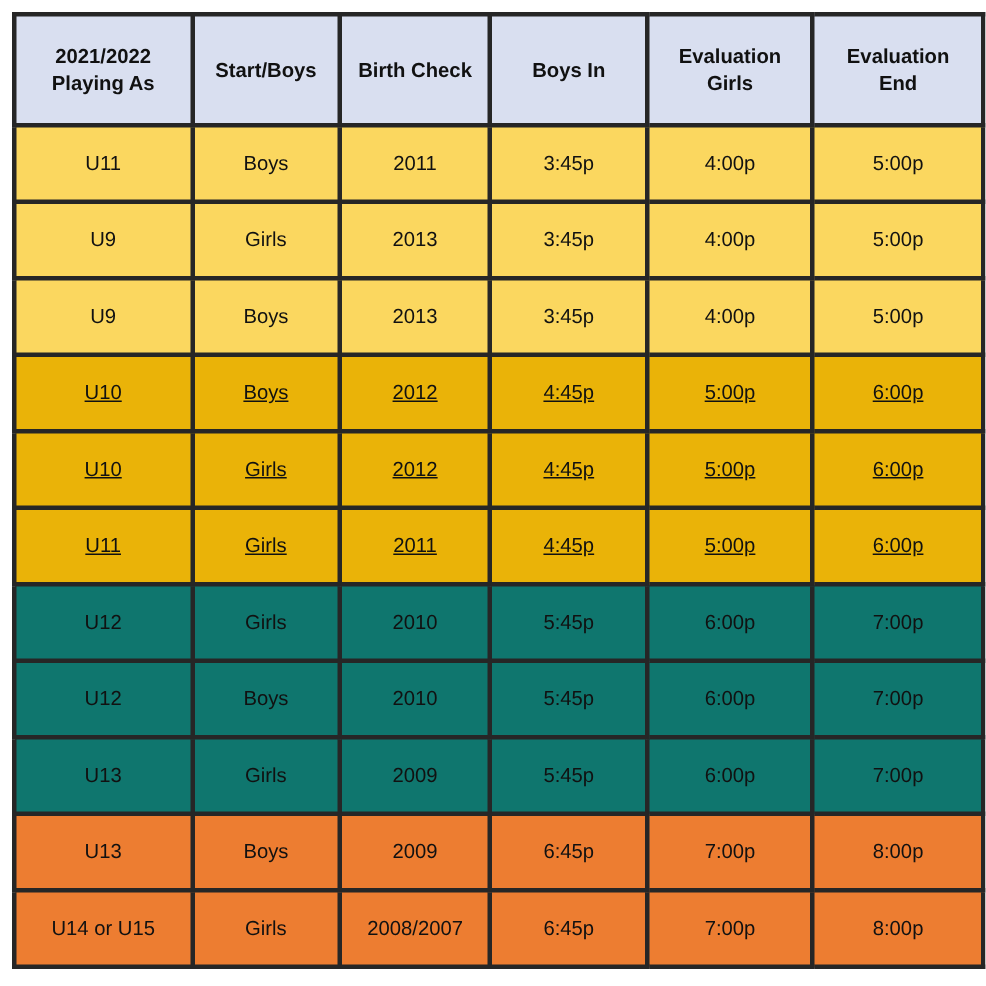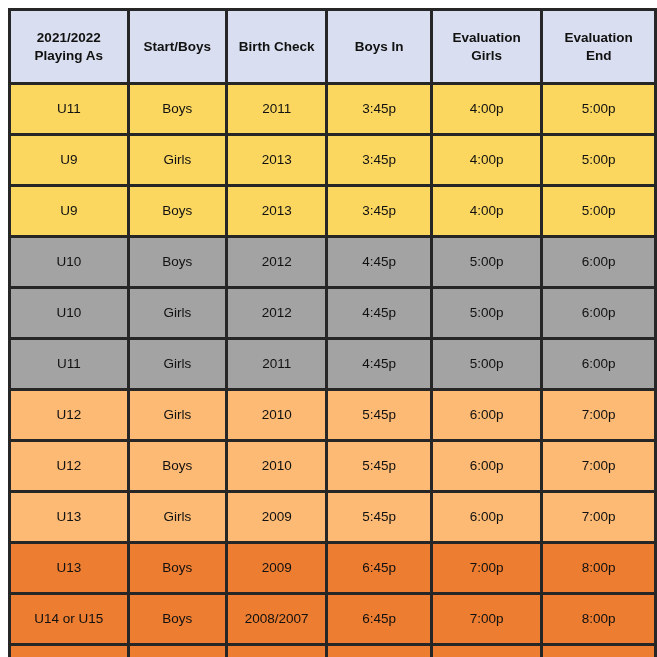--- a/index.html
+++ b/index.html
@@ -47,22 +47,22 @@
   }
   
   col.c0 { width: 118px; }
   col.c1 { width: 98px; }
   col.c2 { width: 100px; }
   col.c3 { width: 104px; }
   col.c4 { width: 110px; }
   col.c5 { width: 113px; }
 
   tr.band-yellow td { background: #fbd75f; }
-  tr.band-green  td { background: #a3a3a3; }
-  tr.band-blue   td { background: #fdba74; }
+  tr.band-green  td { background: #eab308; text-decoration: underline; }
+  tr.band-blue   td { background: #0f766e; }
   tr.band-orange td { background: #ed7d31; }
 
   .hdr-line { display: block; }
 </style>
 </head>
 <body>
 
 <div id="schedule-wrap">
   <table class="schedule">
     <colgroup>
@@ -174,28 +174,20 @@
         <tr class="band-orange">
           <td>U13</td>
           <td>Boys</td>
           <td>2009</td>
           <td>6:45p</td>
           <td>7:00p</td>
           <td>8:00p</td>
         </tr>
         <tr class="band-orange">
           <td>U14 or U15</td>
-          <td>Boys</td>
-          <td>2008/2007</td>
-          <td>6:45p</td>
-          <td>7:00p</td>
-          <td>8:00p</td>
-        </tr>
-        <tr class="band-orange">
-          <td>U14 or U15</td>
           <td>Girls</td>
           <td>2008/2007</td>
           <td>6:45p</td>
           <td>7:00p</td>
           <td>8:00p</td>
         </tr>
       </tbody>
   </table>
 </div>
 

